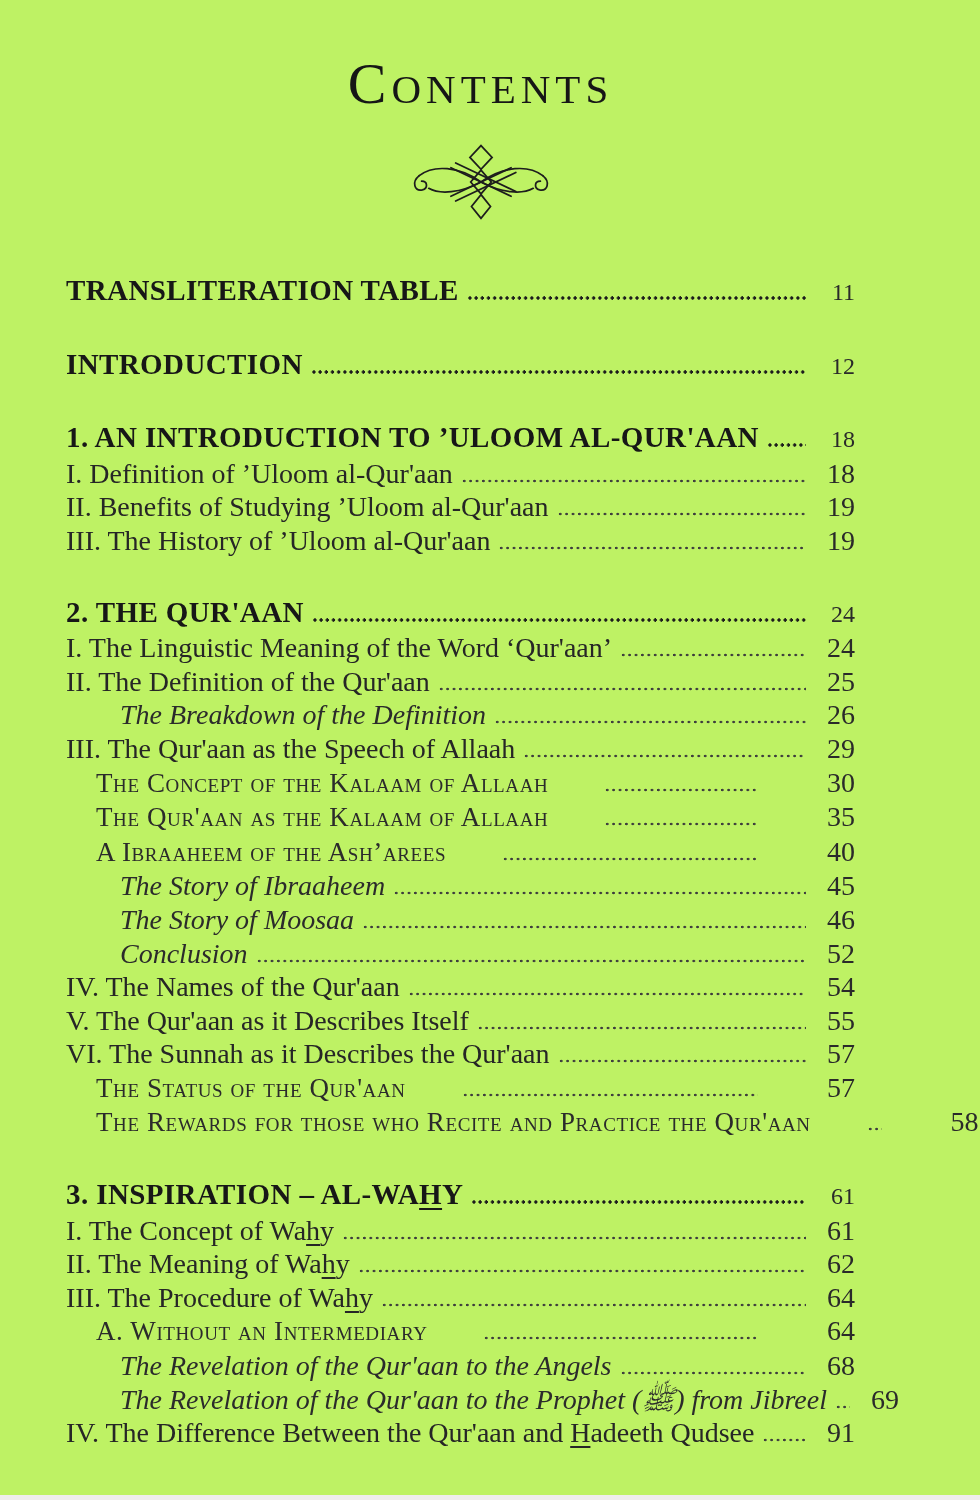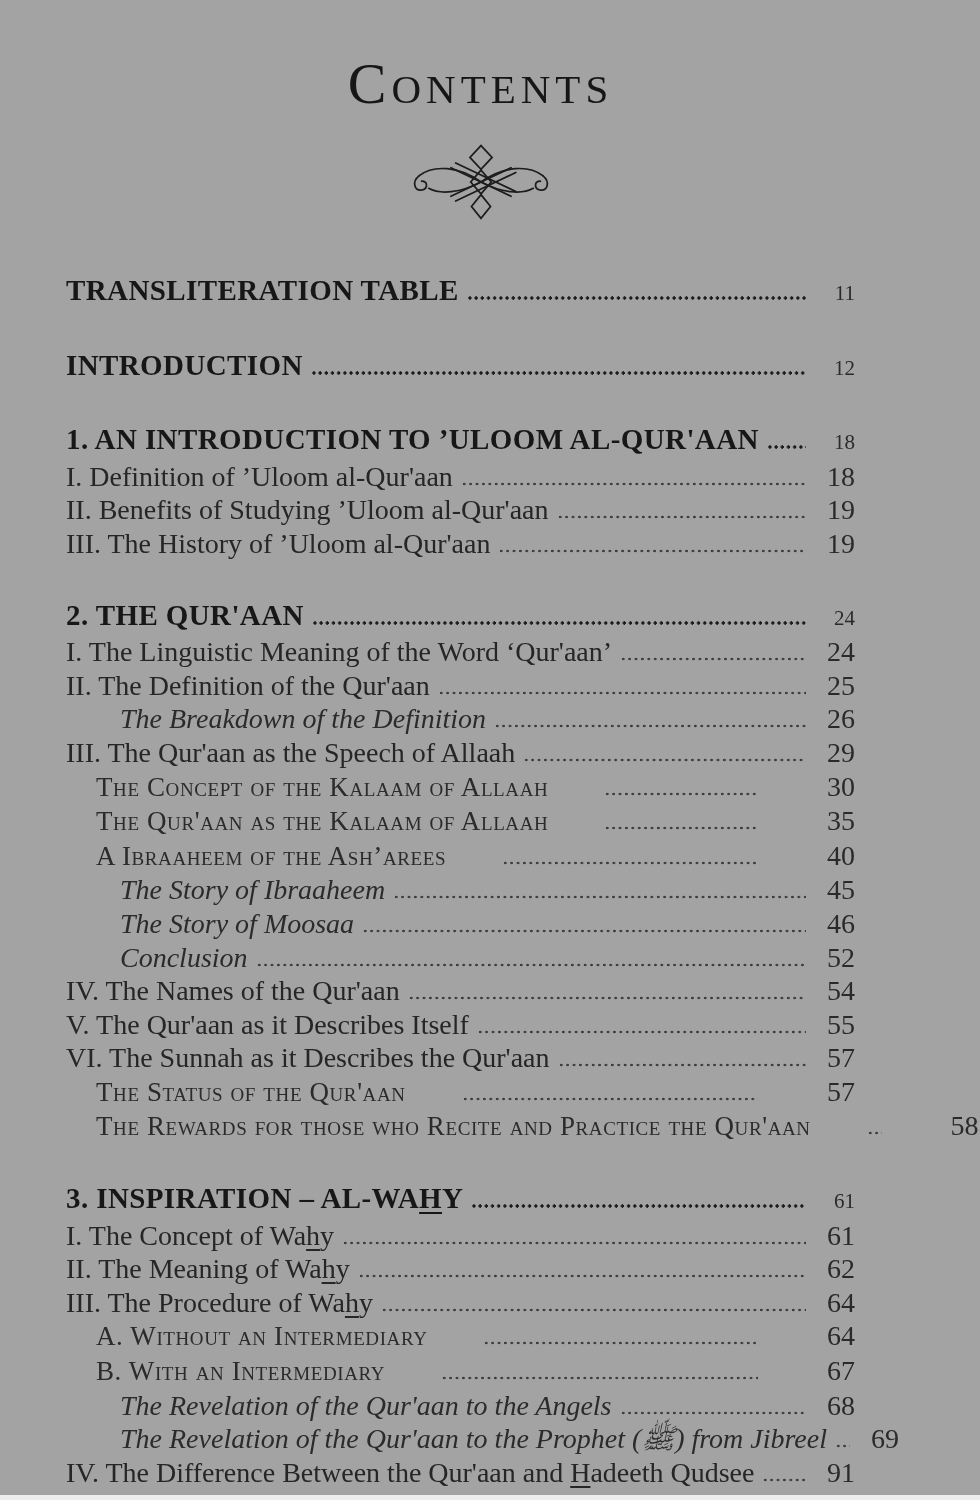--- a/index.html
+++ b/index.html
@@ -5,21 +5,21 @@
   html, body {
     margin: 0;
     padding: 0;
     background: #ffffff;
   }
   .page {
     position: relative;
     width: 980px;
     height: 1500px;
     margin: 0 auto;
-    background: #a3a3a3;
+    background: #bef264;
     color: #1f1f1f;
     font-family: "Liberation Serif", "DejaVu Serif", serif;
     overflow: hidden;
     box-sizing: border-box;
     padding: 52px 125px 0 66px;
   }
   .page::after {
     content: "";
     position: absolute;
     left: 0; right: 0; bottom: 0;
@@ -93,21 +93,21 @@
   .pagenum {
     min-width: 42px;
     text-align: right;
     font-size: 28px;
     color: #2a2a2a;
     font-variant: normal;
     font-style: normal;
     font-weight: 400;
     letter-spacing: 0;
   }
-  .row.chapter .pagenum { font-size: 21px; }
+  .row.chapter .pagenum { font-size: 24px; }
   .u {
     text-decoration: underline;
     text-decoration-thickness: 2px;
     text-underline-offset: 4px;
   }
 </style>
 </head>
 <body>
 
 <div class="page">
@@ -267,25 +267,20 @@
       <div class="row main">
         <span class="label"><span>III. The Procedure of Wa</span><span class="u">h</span><span>y</span></span>
         <span class="leader"></span>
         <span class="pagenum">64</span>
       </div>
       <div class="row smallcaps">
         <span class="label"><span>A. Without an Intermediary</span></span>
         <span class="leader"></span>
         <span class="pagenum">64</span>
       </div>
-      <div class="row smallcaps">
-        <span class="label"><span>B. With an Intermediary</span></span>
-        <span class="leader"></span>
-        <span class="pagenum">67</span>
-      </div>
       <div class="row italic">
         <span class="label"><span>The Revelation of the Qur'aan to the Angels</span></span>
         <span class="leader"></span>
         <span class="pagenum">68</span>
       </div>
       <div class="row italic">
         <span class="label"><span>The Revelation of the Qur'aan to the Prophet (ﷺ) from Jibreel</span></span>
         <span class="leader"></span>
         <span class="pagenum">69</span>
       </div>

